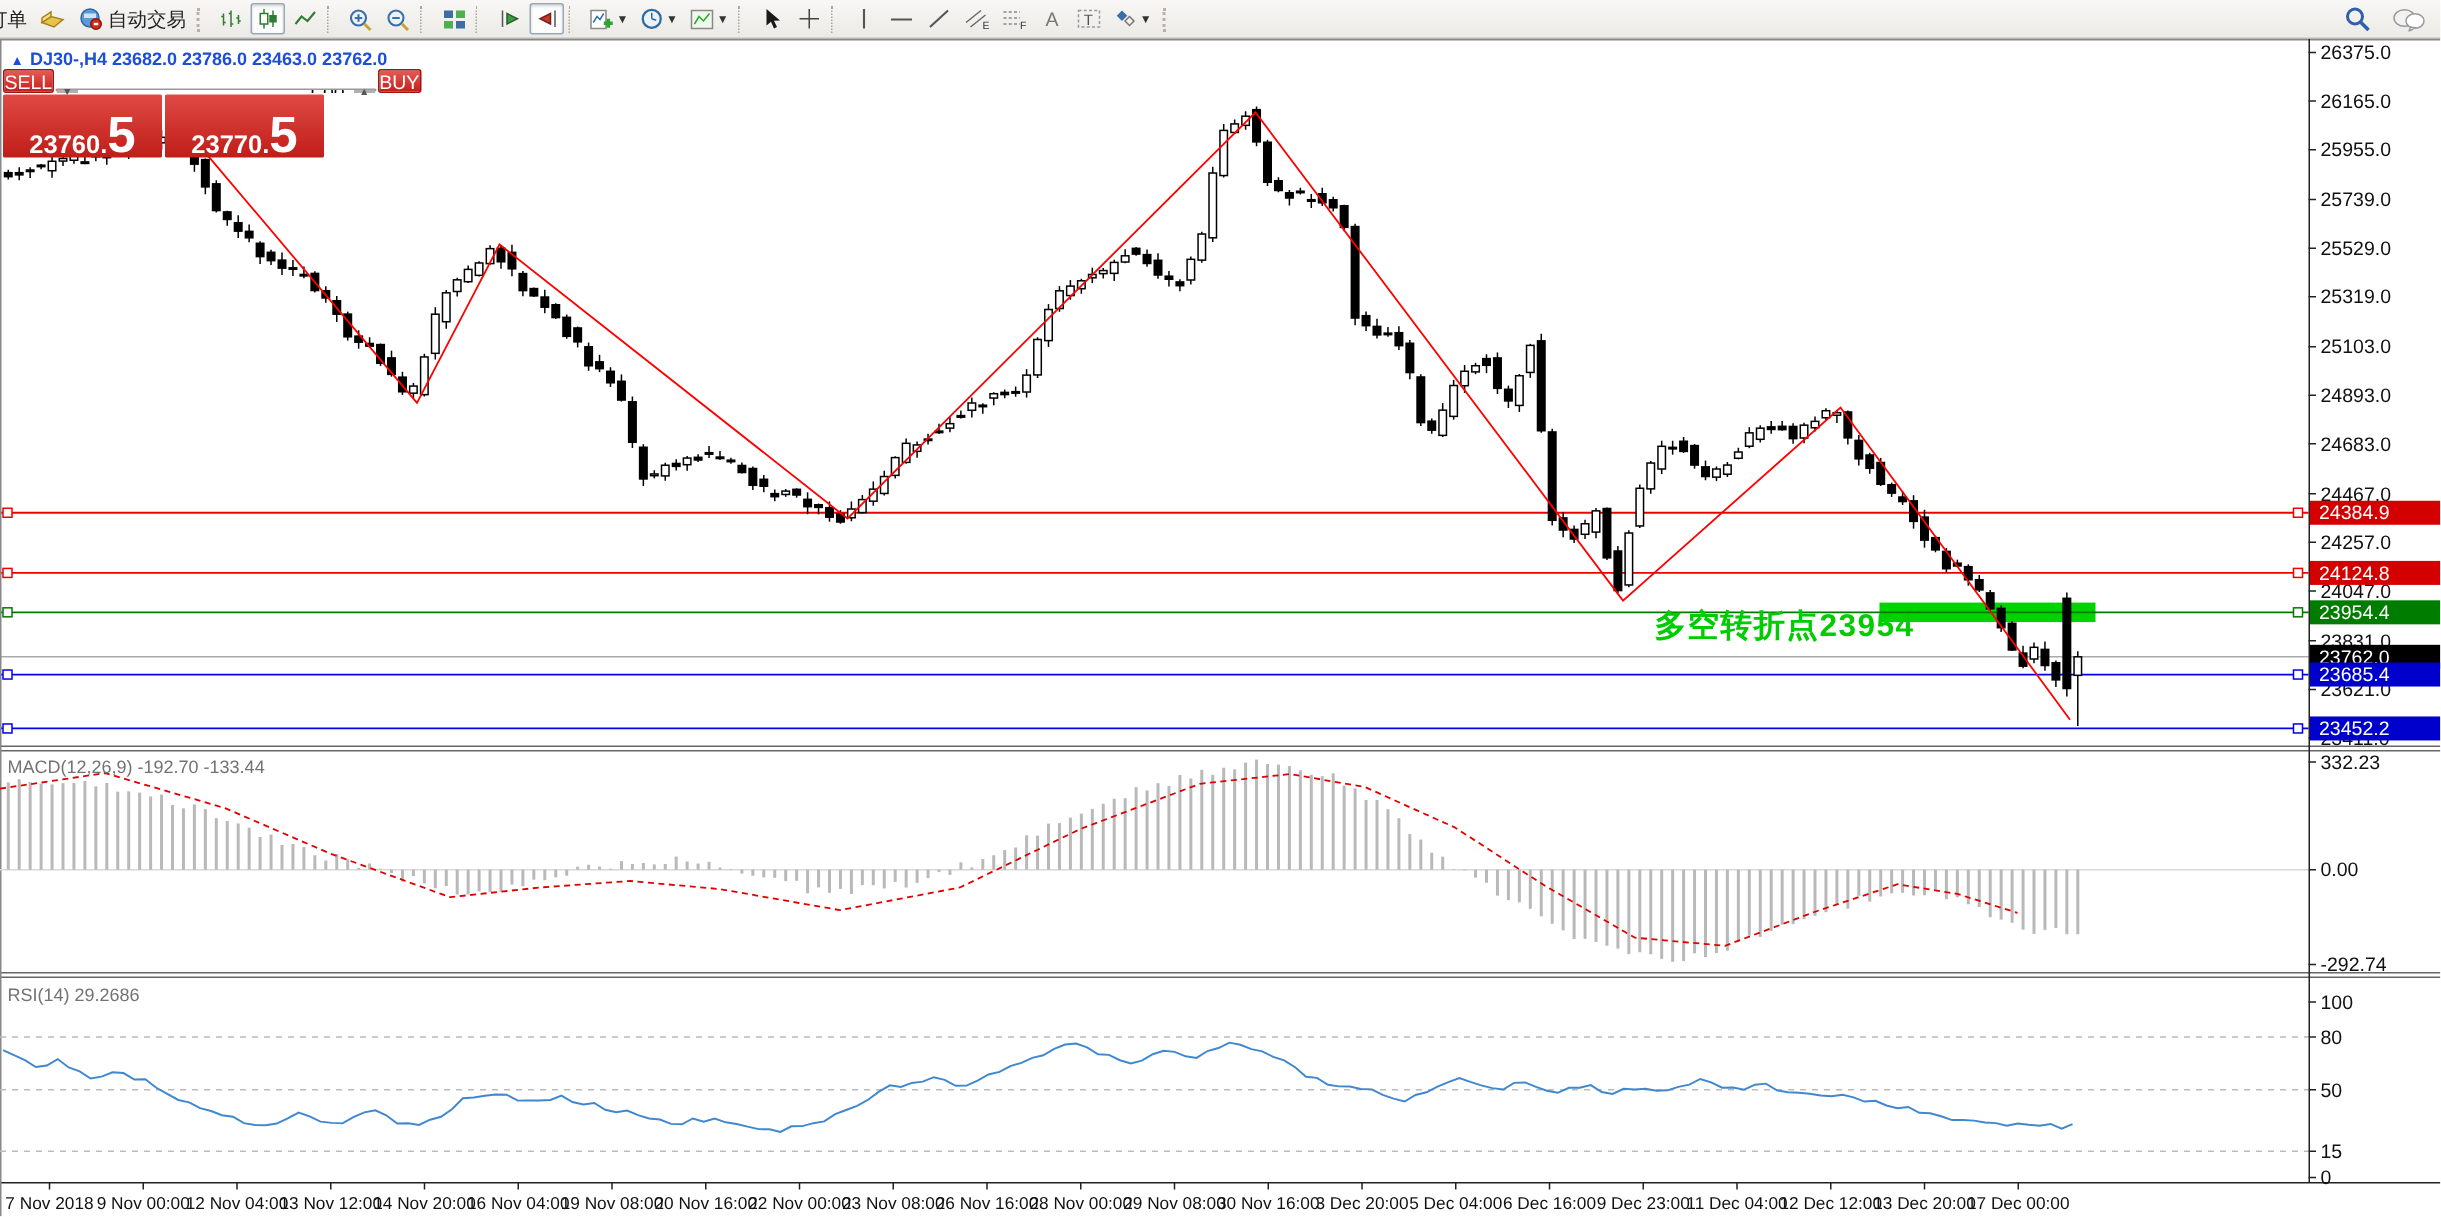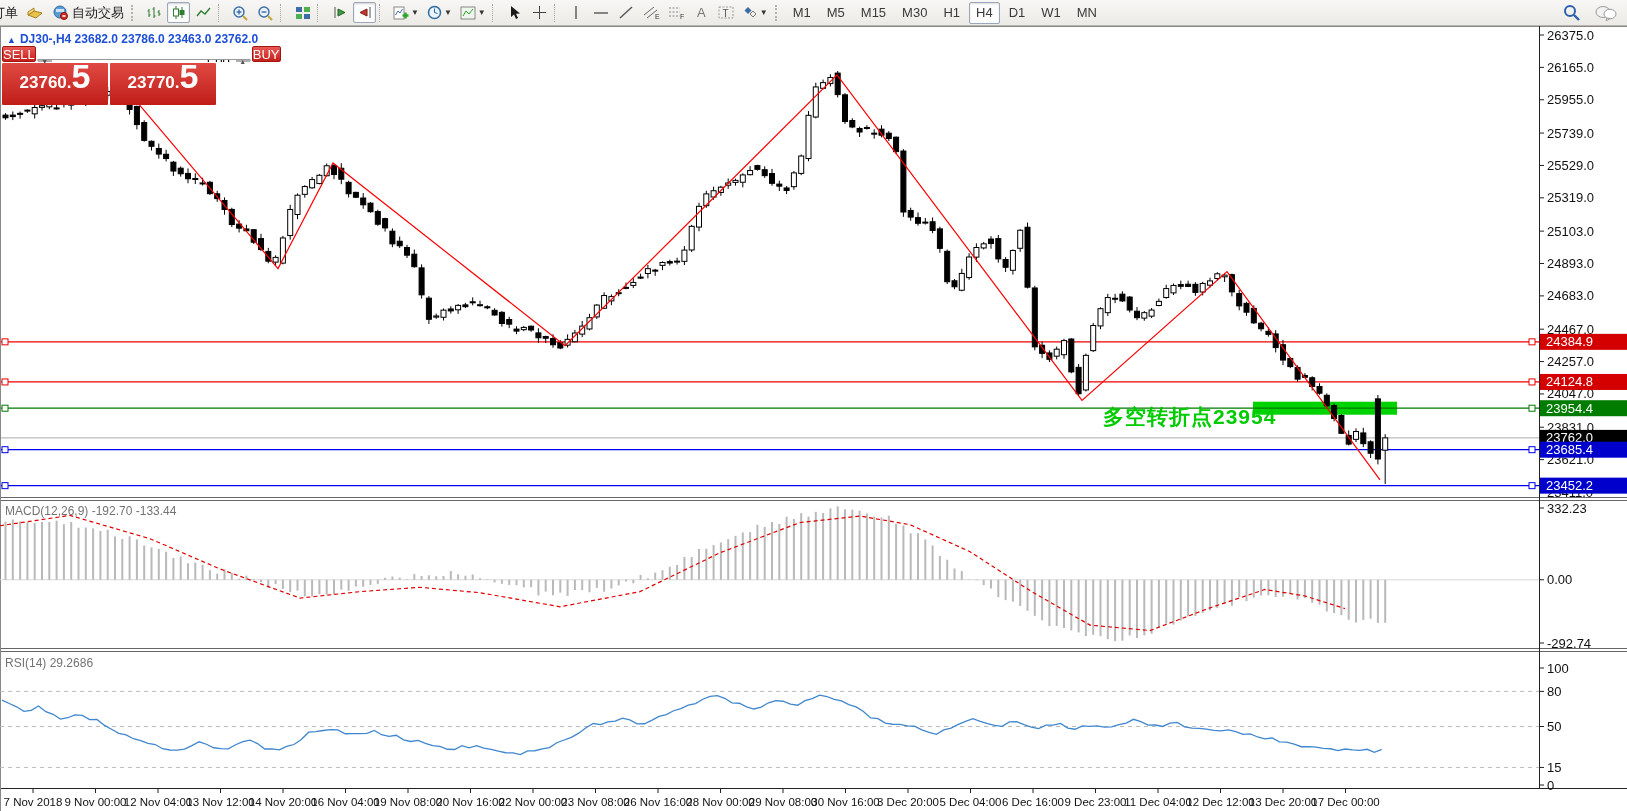--- a/index.html
+++ b/index.html
@@ -32,21 +32,21 @@
 .btn-red{background:linear-gradient(#e85a55,#c51f1a);color:#fff;border:1px solid #a01511;border-radius:2px;
   font-size:13px;display:flex;align-items:center;justify-content:center;box-sizing:border-box;}
 .tp-sell{width:55px;}
 .tp-buy{width:57px;}
 .tp-volwrap{flex:1;display:flex;border:1px solid #9a9a9a;border-radius:2px;margin:13px 1px;background:#fff;box-sizing:border-box;}
 .tp-spin{width:14px;background:linear-gradient(#fcfcfc,#dcdcdc);border:1px solid #b0b0b0;color:#555;
   font-size:7px;display:flex;align-items:center;justify-content:center;box-sizing:border-box;}
 .tp-vol{flex:1;border:0;outline:0;text-align:right;font-size:13px;padding-right:6px;font-family:"Liberation Sans",sans-serif;color:#000;min-width:0;}
 .tp-row2{display:flex;height:42px;margin-top:1px;gap:2px;}
 .tp-price{flex:1;background:linear-gradient(#e04a44,#c01d18);color:#fff;display:flex;align-items:flex-end;
-  justify-content:center;padding-bottom:14px;border-radius:1px;}
+  justify-content:center;padding-bottom:0;border-radius:1px;}
 .tp-price .pmain{font-size:17px;font-weight:bold;line-height:1;}
 .tp-price .pdot{font-size:17px;font-weight:bold;line-height:1;}
 .tp-price .pbig{font-size:34px;font-weight:bold;line-height:.82;}
 .ico{display:block;}
 </style>
 </head>
 <body>
 
 <div id="app">
 
@@ -209,31 +209,20 @@
         </svg>
     </div>
     <div class="tbtn">
       <svg class="ico" width="15" height="15">
           <polygon points="5,2 8.5,5.5 5,9 1.5,5.5" fill="#3a6ea5"></polygon>
           <polygon points="10,6 13,9 10,12 7,9" fill="none" stroke="#777"></polygon>
         </svg>
       <span class="dd">▼</span>
     </div>
     <div class="grip"></div>
-    <div id="tfbar" style="display:flex;align-items:center;">
-        <div class="tf">M1</div>
-        <div class="tf">M5</div>
-        <div class="tf">M15</div>
-        <div class="tf">M30</div>
-        <div class="tf">H1</div>
-        <div class="tf active">H4</div>
-        <div class="tf">D1</div>
-        <div class="tf">W1</div>
-        <div class="tf">MN</div>
-      </div>
     <div class="right-icons">
       <svg class="ico" width="18" height="17">
           <circle cx="7" cy="7" r="5" fill="none" stroke="#2d5fb0" stroke-width="2"></circle>
           <line x1="11" y1="11" x2="16" y2="16" stroke="#2d5fb0" stroke-width="2.4"></line>
         </svg>
       <svg class="ico" width="22" height="16">
           <ellipse cx="8" cy="7" rx="7" ry="5.5" fill="#f2f2f2" stroke="#9a9a9a"></ellipse>
           <ellipse cx="15" cy="9" rx="6" ry="4.8" fill="#fff" stroke="#9a9a9a"></ellipse>
           <polygon points="12,13 11,16 15,13.5" fill="#fff" stroke="#9a9a9a"></polygon>
         </svg>

